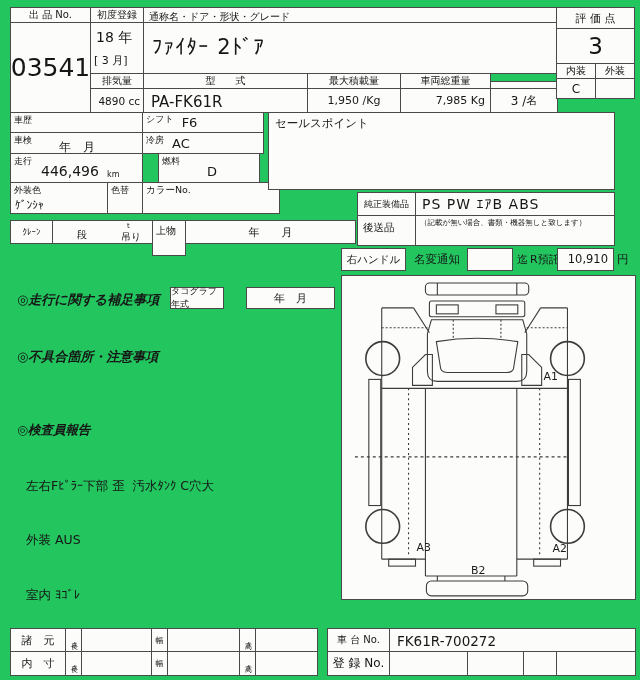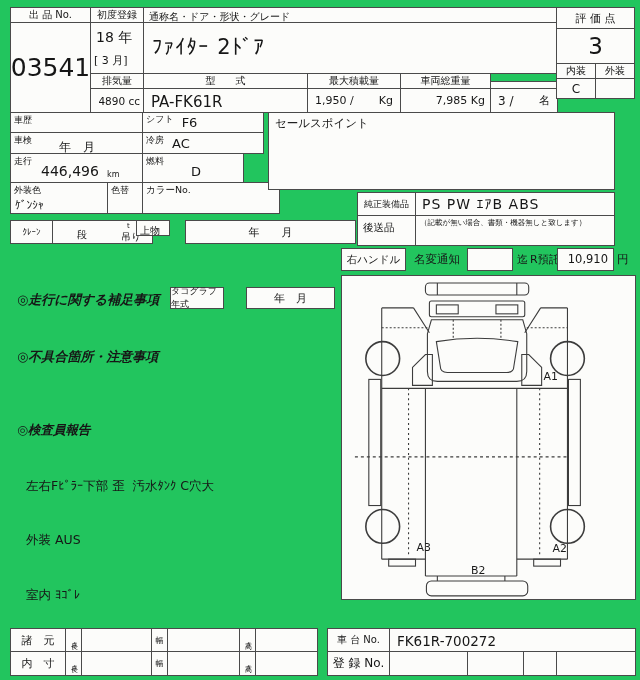--- a/index.html
+++ b/index.html
@@ -8,21 +8,21 @@
   .cell{position:absolute;box-sizing:border-box;border:1px solid #4a4a4a;background:#fcfcfa;}
   .c{display:flex;align-items:center;justify-content:center;}
   .corner{position:absolute;top:1px;left:3px;font-size:9px;white-space:pre;}
   .txt{position:absolute;white-space:pre;}
   .val-center{position:absolute;inset:0;display:flex;align-items:center;justify-content:center;white-space:pre;}
   .val-right{position:absolute;right:5px;bottom:3px;white-space:pre;}
   .row-lv{display:flex;align-items:flex-end;gap:8px;padding:2px 0 2px 3px;box-sizing:border-box;height:100%;}
   .row-lv .l{font-size:9px;margin-bottom:4px;white-space:pre;}
   .row-lv .v{font-size:13px;white-space:pre;}
   .hdr{font-size:10px;}
-  .between{display:flex;align-items:center;justify-content:space-between;padding:0 7px;box-sizing:border-box;height:100%;white-space:pre;}
+  .between{display:flex;align-items:center;justify-content:center;padding:0 7px;box-sizing:border-box;height:100%;white-space:pre;}
   .vlbl{writing-mode:vertical-rl;text-orientation:upright;font-size:7px;line-height:1;letter-spacing:-1px;}
   .report{position:absolute;left:26px;top:440px;font-size:12.5px;line-height:18.3px;white-space:pre;}
   .sec{position:absolute;font-size:13px;font-weight:600;white-space:pre;font-style:italic;}
   svg text{font-family:"DejaVu Sans",sans-serif;}
 </style>
 </head>
 <body>
 
 <div class="sheet">
 
@@ -120,21 +120,21 @@
         <span class="l">冷房</span>
         <span class="v">AC</span>
       </div>
   </div>
 
   <div class="cell" style="left:10px;top:153px;width:133px;height:30px">
     <span class="corner">走行</span>
     <span class="txt" style="left:30px;top:9px;font-size:14px;">446,496</span>
     <span class="txt" style="left:96px;top:16px;font-size:8px;">km</span>
   </div>
-  <div class="cell" style="left:142px;top:153px;width:102px;height:30px">
+  <div class="cell" style="left:158px;top:153px;width:102px;height:30px">
     <span class="corner">燃料</span>
     <span class="txt" style="left:48px;top:10px;font-size:13px;">D</span>
   </div>
 
   <div class="cell" style="left:10px;top:182px;width:98px;height:32px">
     <span class="corner">外装色</span>
     <span class="txt" style="left:4px;top:15px;font-size:11.5px;">ｹﾞﾝｼｬ</span>
   </div>
   <div class="cell" style="left:107px;top:182px;width:36px;height:32px">
       <span class="corner">色替</span>
@@ -144,21 +144,21 @@
     </div>
 
   <div class="cell c" style="left:10px;top:220px;width:43px;height:24px">
       <span style="font-size:9px;">ｸﾚｰﾝ</span>
     </div>
   <div class="cell" style="left:52px;top:220px;width:101px;height:24px">
     <span class="txt" style="left:24px;top:7px;font-size:10px;">段</span>
     <span class="txt" style="left:74px;top:1px;font-size:7px;">t</span>
     <span class="txt" style="left:68px;top:9px;font-size:10px;">吊り</span>
   </div>
-  <div class="cell" style="left:136px;top:220px;width:34px;height:16px">
+  <div class="cell" style="left:152px;top:220px;width:34px;height:36px">
       <span class="corner" style="font-size:10px;top:3px;">上物</span>
     </div>
   <div class="cell c" style="left:185px;top:220px;width:171px;height:24px">
       <span style="font-size:11px;white-space:pre;">年　　月</span>
     </div>
 
   <div class="cell" style="left:268px;top:112px;width:347px;height:78px">
     <span class="txt" style="left:6px;top:3px;font-size:11.5px;">セールスポイント</span>
   </div>
 

